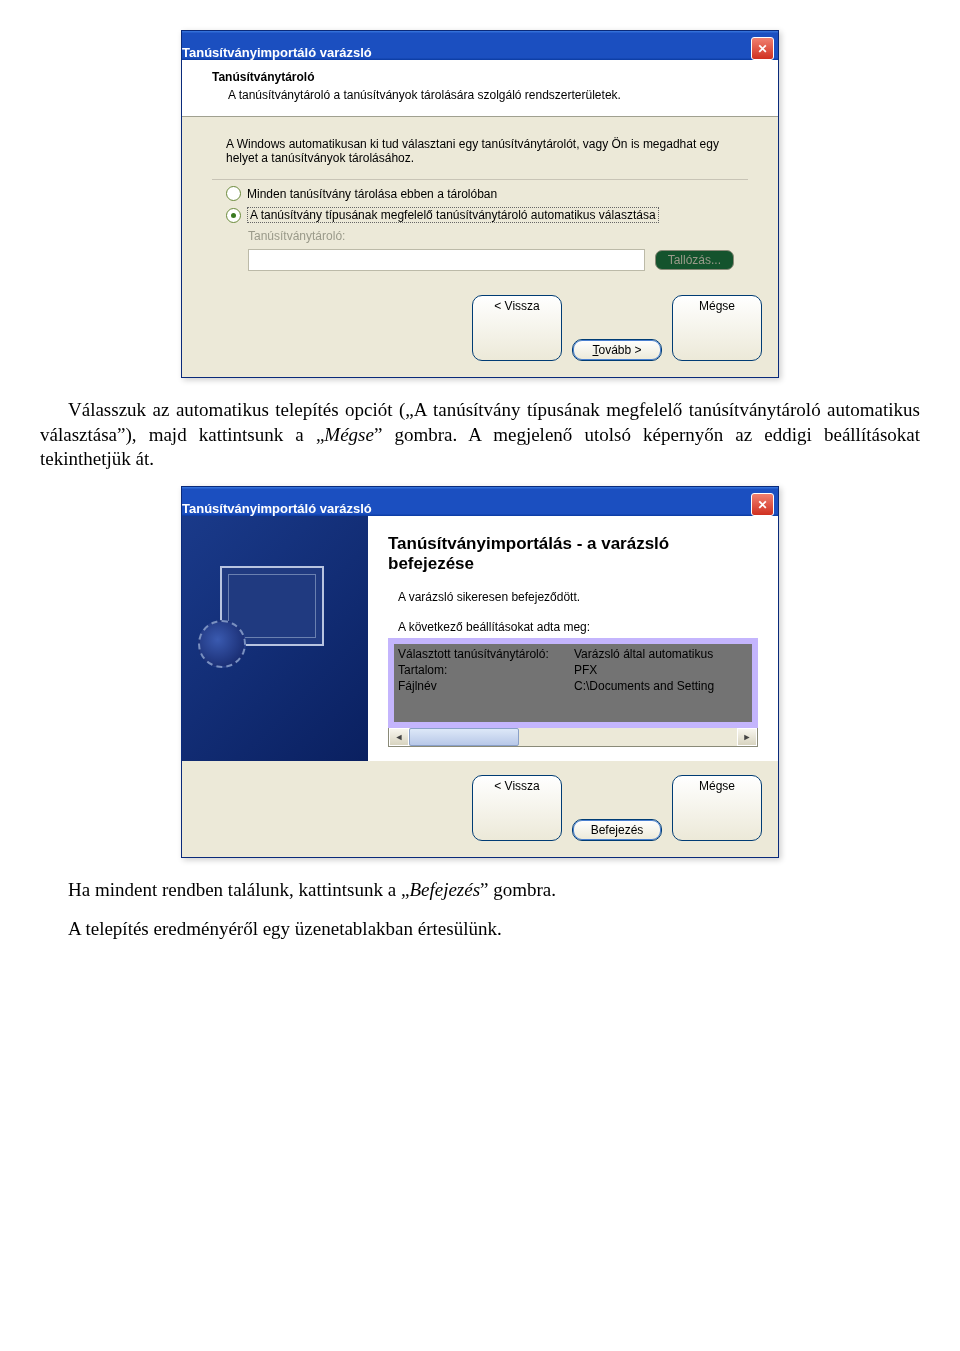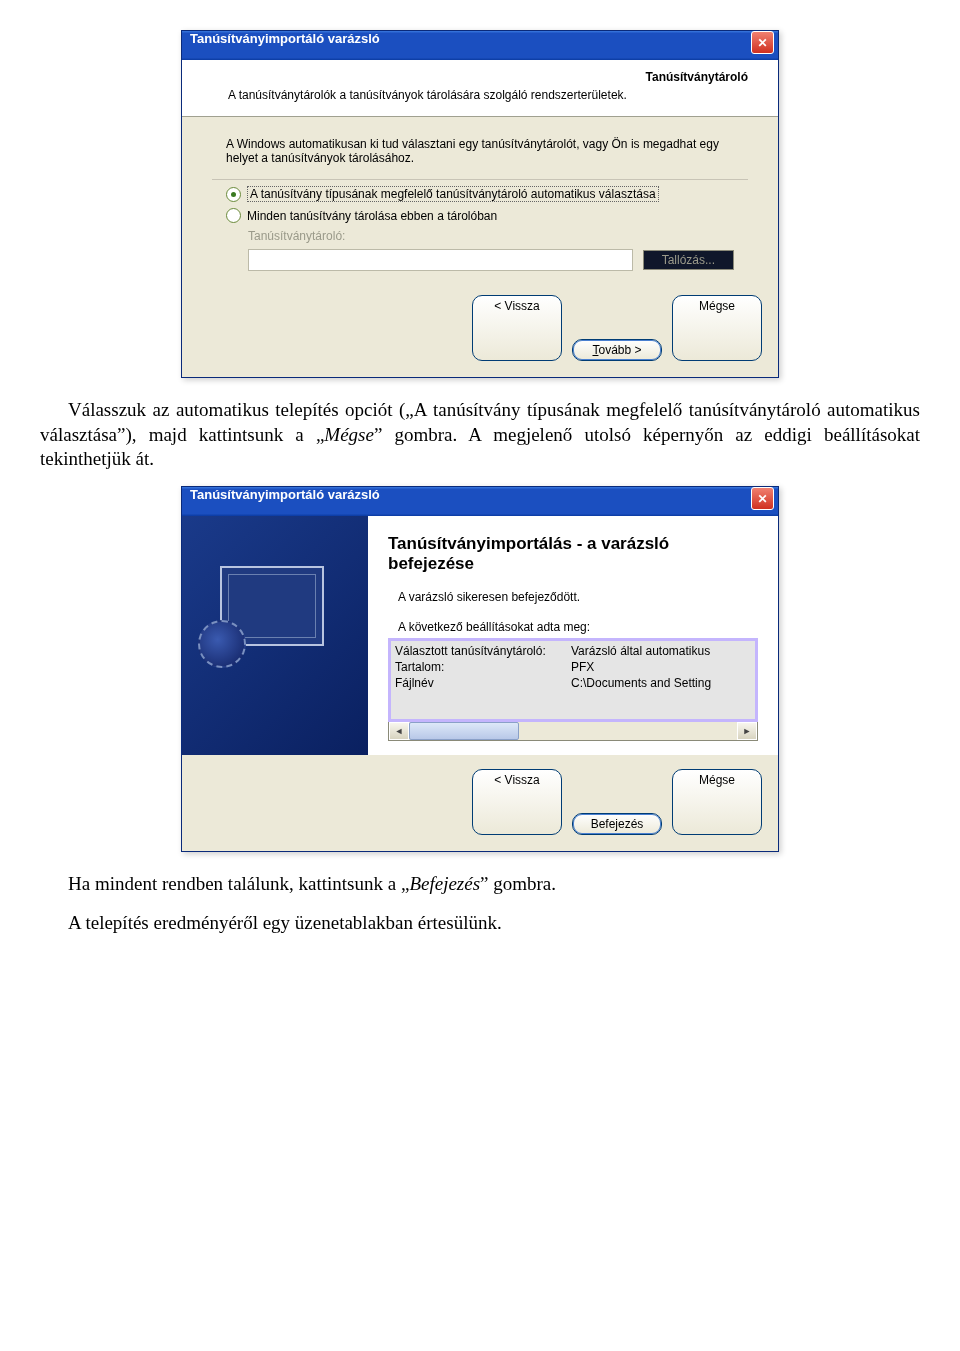--- a/index.html
+++ b/index.html
@@ -29,22 +29,22 @@
     border: 1px solid #0a2a7a;
     background: #ece9d8;
     font-family: Tahoma, Arial, sans-serif;
     font-size: 12px;
     box-shadow: 2px 2px 6px rgba(0,0,0,0.2);
   }
   .titlebar {
     background: linear-gradient(to bottom, #3a79e0 0%, #1b4fc0 8%, #1b4fc0 92%, #0a3aa0 100%);
     height: 29px;
     display: flex;
-    align-items: flex-start;
-    padding: 0 4px 0 8px;
+    align-items: flex-end;
+    padding: 0 4px 0 0;
     color: #fff;
     font-weight: bold;
     font-size: 13px;
   }
   .titlebar .spacer { flex: 1; }
   .close-btn {
     width: 21px; height: 21px;
     background: linear-gradient(to bottom, #f08070, #d03020);
     border: 1px solid #fff;
     border-radius: 3px;
@@ -53,21 +53,21 @@
     cursor: pointer;
   }
   .d1-body {
     padding: 0;
   }
   .d1-header {
     background: #fff;
     border-bottom: 1px solid #a0a090;
     padding: 10px 30px 14px 30px;
   }
-  .d1-header .h-title { font-weight: bold; font-size: 12px; margin-bottom: 4px; text-align: right; }
+  .d1-header .h-title { font-weight: bold; font-size: 12px; margin-bottom: 4px; }
   .d1-header .h-desc { font-size: 12px; margin-left: 16px; color: #000; }
   .d1-content {
     padding: 20px 44px 10px 44px;
     color: #000;
   }
   .d1-content hr {
     border: none;
     border-top: 1px solid #c8c4b6;
     margin: 14px -14px 4px -14px;
   }
@@ -105,25 +105,25 @@
   }
   .store-input {
     flex: 1;
     height: 20px;
     border: 1px solid #bcbaa8;
     background: #fff;
     margin-right: 10px;
   }
   .small-btn {
     border: 1px solid #8a8a78;
-    background: #0f172a;
-    padding: 2px 18px;
+    background: #14532d;
+    padding: 2px 12px;
     font-family: Tahoma, Arial, sans-serif;
     font-size: 12px;
-    border-radius: 0;
+    border-radius: 7px;
   }
   .small-btn.disabled { color: #9a9a8a; }
   .d1-buttons {
     display: flex;
     justify-content: flex-end;
     gap: 10px;
     padding: 14px 16px 16px 16px;
   }
   .btn {
     border: 1px solid #003c74;
@@ -183,22 +183,22 @@
     background: radial-gradient(circle at 40% 40%, #3a5ab0, #102060);
     border: 2px dashed #7a90c0;
   }
   .d2-content {
     flex: 1;
     padding: 18px 20px 14px 20px;
   }
   .d2-title { font-size: 17px; font-weight: bold; margin-bottom: 8px; }
   .d2-text { font-size: 12px; margin: 16px 10px; }
   .listbox {
-    border: 3px solid #c4b5fd;
-    background: #e5e5e5;
+    border: 6px solid #c4b5fd;
+    background: #737373;
     height: 78px;
     overflow: hidden;
     font-size: 12px;
   }
   .listbox-content {
     display: flex;
     padding: 2px 4px;
   }
   .listcol { white-space: nowrap; }
   .listcol.keys { width: 176px; }
@@ -242,34 +242,34 @@
 
   <div class="dialog1">
     <div class="titlebar">
       <span>Tanúsítványimportáló varázsló</span>
       <span class="spacer"></span>
       <div class="close-btn">✕</div>
     </div>
     <div class="d1-body">
       <div class="d1-header">
         <div class="h-title">Tanúsítványtároló</div>
-        <div class="h-desc">A tanúsítványtárolók a tanúsítványok tárolására szolgáló rendszerterületek.</div>
+        <div class="h-desc">A tanúsítványtároló a tanúsítványok tárolására szolgáló rendszerterületek.</div>
       </div>
       <div class="d1-content">
         <div>A Windows automatikusan ki tud választani egy tanúsítványtárolót, vagy Ön is megadhat egy helyet a tanúsítványok tárolásához.</div>
         <hr>
+        <div class="radio-row">
+          <span class="radio-outer"></span>
+          <span>Minden tanúsítvány tárolása ebben a tárolóban</span>
+        </div>
         <div class="radio-row">
           <span class="radio-outer">
               <span class="radio-inner"></span>
             </span>
           <span class="radio-label-box">A tanúsítvány típusának megfelelő tanúsítványtároló automatikus választása</span>
-        </div>
-        <div class="radio-row">
-          <span class="radio-outer"></span>
-          <span>Minden tanúsítvány tárolása ebben a tárolóban</span>
         </div>
         <div class="store-label">Tanúsítványtároló:</div>
         <div class="store-row">
           <div class="store-input"></div>
           <div class="small-btn disabled">Tallózás...</div>
         </div>
       </div>
       <div class="d1-buttons">
         <div class="btn">&lt; Vissza</div>
         <div class="btn btn-default"><u>T</u>ovább &gt;</div>

